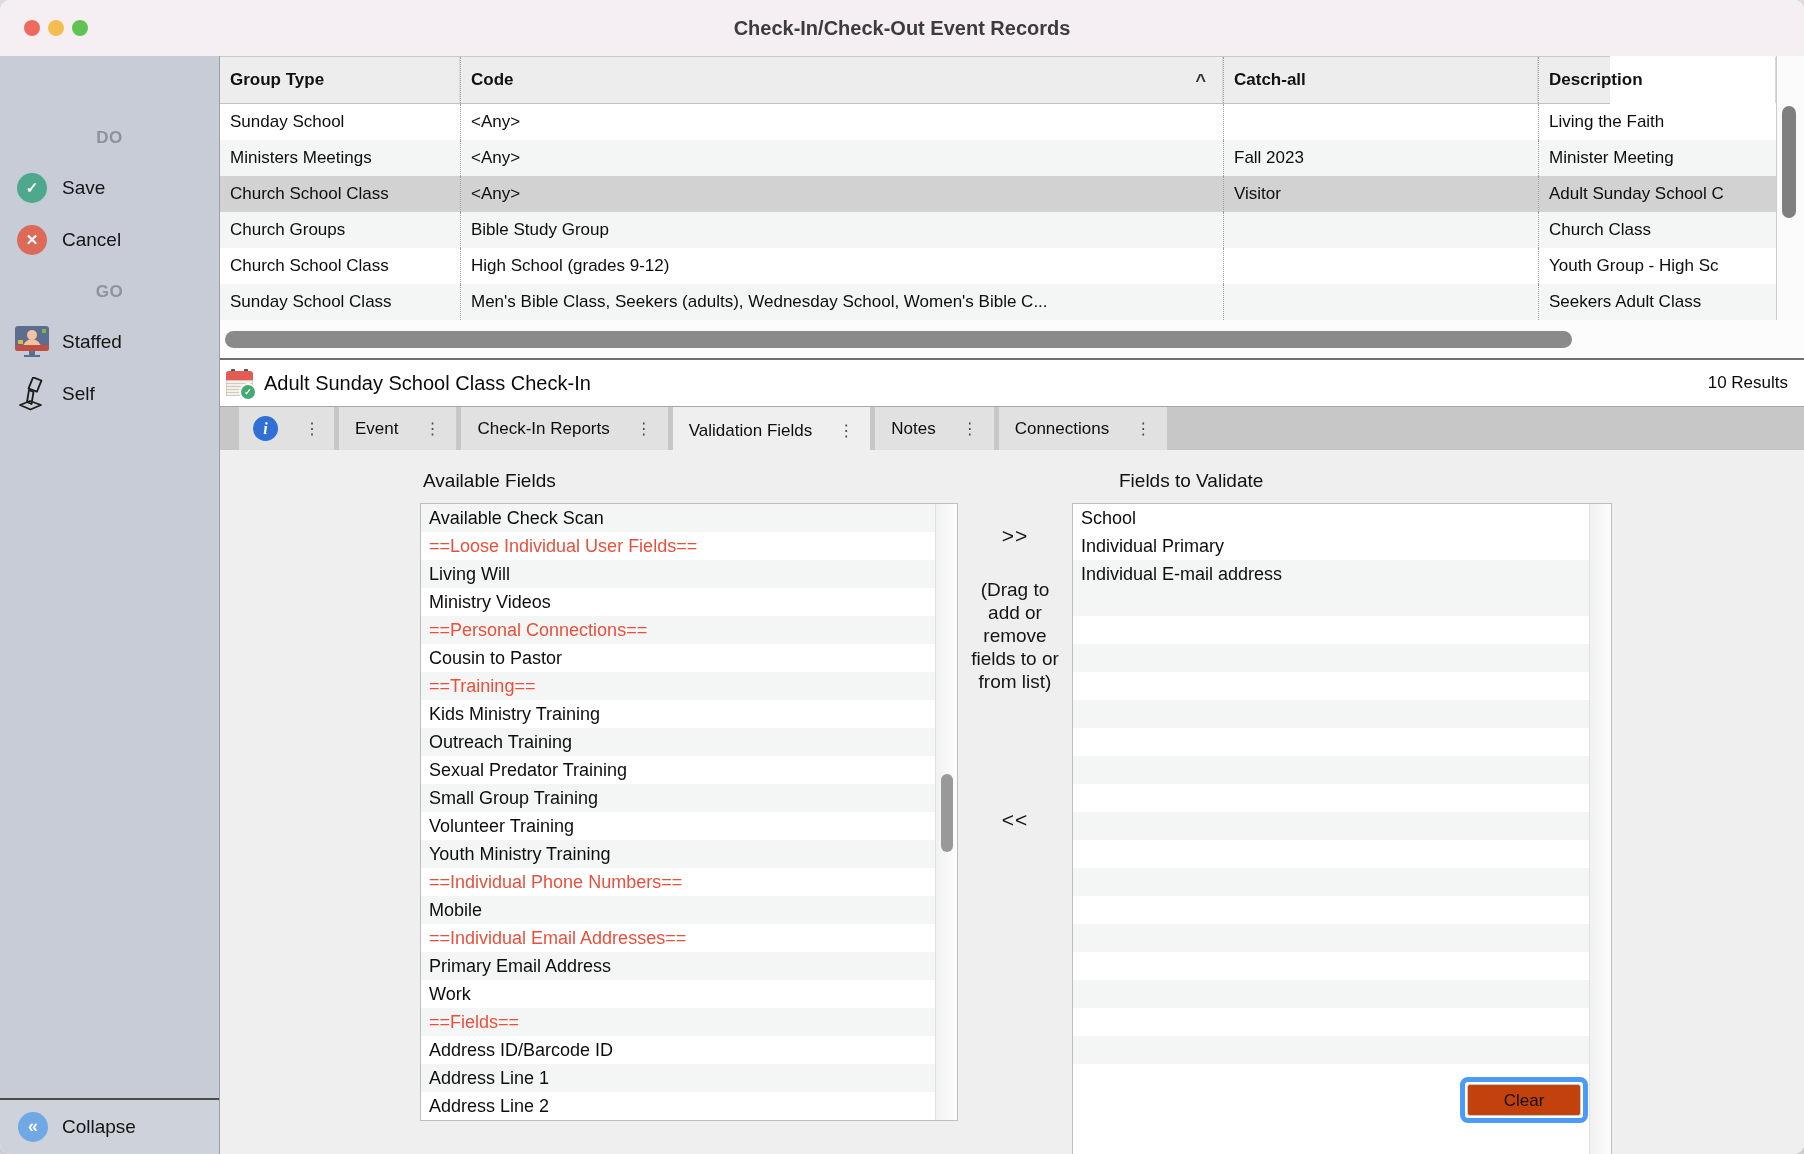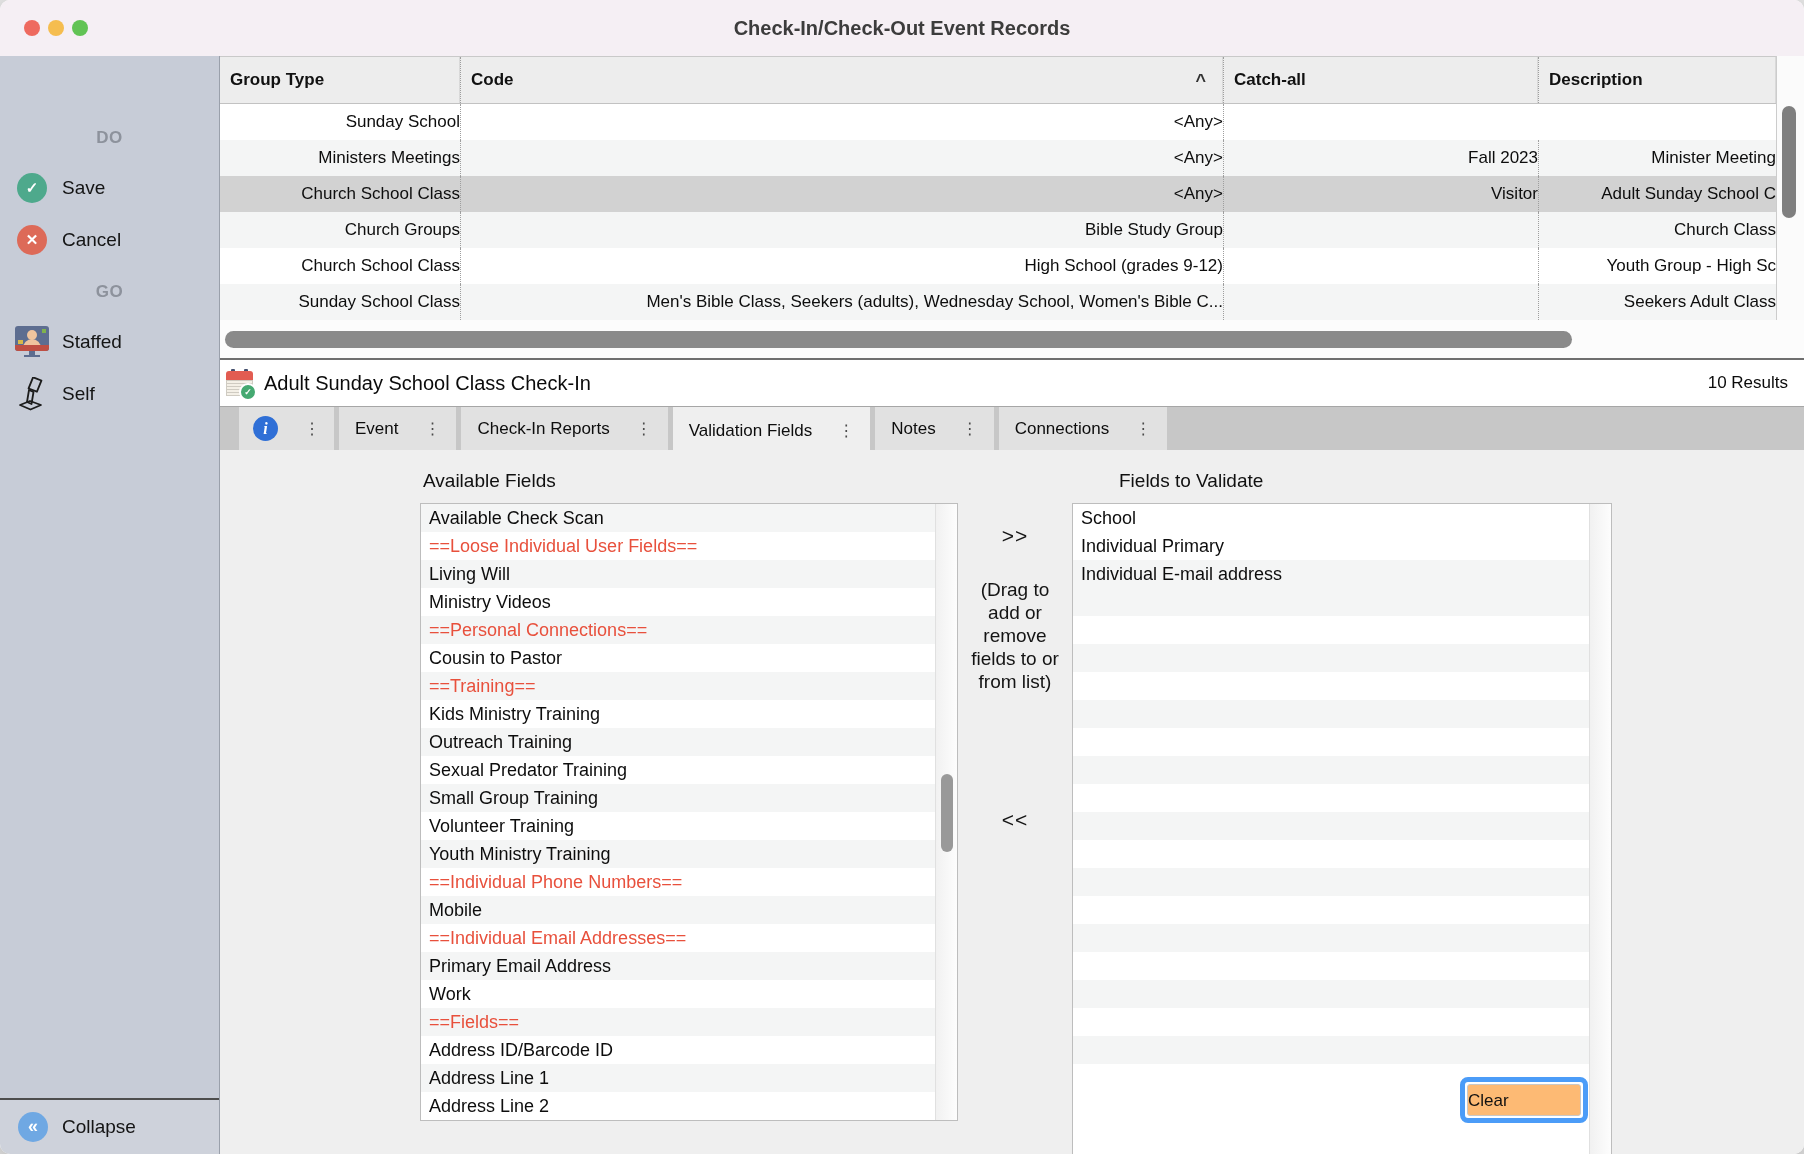--- a/index.html
+++ b/index.html
@@ -34,26 +34,26 @@
   .staffed-ic .gdot{position:absolute;right:3px;top:3px;width:4px;height:4px;background:#7fb24d;}
   .staffed-ic .ydot{position:absolute;left:3px;bottom:7px;width:5px;height:4px;background:#d8b94a;}
   .staffed-ic .neck{position:absolute;left:14px;top:25px;width:6px;height:4px;background:#5d6d90;}
   .staffed-ic .base{position:absolute;left:9px;top:29px;width:16px;height:2px;background:#5d6d90;}
   .self-ic{position:absolute;left:17px;top:1px;}
   
   .collapse-bar{position:absolute;left:0;top:1098px;width:219px;height:56px;background:#ced2db;border-top:2px solid #4d4d4d;box-sizing:border-box;}
   .cicon.collapse{background:#6fa8e3;left:18px;top:12px;font-size:18px;line-height:28px;}
   .collapse-bar .lbl{position:absolute;left:62px;top:0;line-height:54px;font-size:19px;color:#141414;}
   
-  .thead{position:absolute;left:220px;top:56px;width:1556px;height:48px;background:#ededed;
+  .thead{position:absolute;left:220px;top:56px;width:1390px;height:48px;background:#ededed;
     border-top:1px solid #c9c9c9;border-bottom:1px solid #c2c2c2;box-sizing:border-box;}
   .thead .hcell{position:absolute;top:0;height:46px;line-height:46px;font-size:17px;font-weight:bold;color:#111;
     padding-left:10px;box-sizing:border-box;border-right:1px solid #d9d9d9;overflow:hidden;white-space:nowrap;}
   .caret{position:absolute;right:16px;top:1px;font-weight:bold;font-size:18px;color:#333;}
-  .tbody{position:absolute;left:220px;top:104px;width:1556px;height:216px;text-align:right;}
+  .tbody{position:absolute;left:220px;top:104px;width:1556px;height:216px;}
   .trow{position:relative;width:1556px;height:36px;background:#ffffff;}
   .trow.alt{background:#f4f5f5;}
   .trow.sel{background:#d2d2d2;}
   .cell{position:absolute;top:0;height:36px;line-height:36px;font-size:17px;color:#0d0d0d;
     padding-left:10px;box-sizing:border-box;white-space:nowrap;overflow:hidden;}
   .c-gt{left:0;width:240px;}
   .c-code{left:240px;width:763px;border-left:1px dotted #9e9e9e;}
   .c-ca{left:1003px;width:315px;border-left:1px dotted #9e9e9e;}
   .c-desc{left:1318px;width:238px;border-left:1px dotted #9e9e9e;}
   .vtrack-table{position:absolute;left:1776px;top:56px;width:28px;height:264px;background:#fbfbfb;border-left:1px solid #ccc;box-sizing:border-box;}
@@ -95,22 +95,22 @@
   .vrow{width:510px;}
   .vrow.alt{background:#f4f5f5;}
   .inner-track{position:absolute;right:0;top:0;bottom:0;width:21px;border-left:1px solid #e0e0e0;
     background:linear-gradient(to right,#f1f1f1,#fdfdfd);}
   .avail-thumb{position:absolute;right:4px;top:270px;width:12px;height:78px;background:#999;border-radius:6px;}
   
   .xfer-sym{position:absolute;left:958px;width:114px;text-align:center;font-size:21px;color:#141414;letter-spacing:1px;}
   .xfer-hint{position:absolute;left:963px;top:578px;width:104px;text-align:center;font-size:19px;line-height:23px;color:#141414;}
   
   .clear-ring{position:absolute;left:1460px;top:1077px;width:128px;height:46px;border:5px solid #4b9cf8;border-radius:8px;box-sizing:border-box;}
-  .clear-btn{position:absolute;left:2px;top:2px;right:2px;bottom:2px;background:#fdba74;border:1px solid #c8c8c8;border-radius:3px;
-    font-size:17px;color:#111;text-align:left;line-height:31px;}
+  .clear-btn{position:absolute;left:2px;top:2px;right:2px;bottom:2px;background:#c2410c;border:1px solid #c8c8c8;border-radius:3px;
+    font-size:17px;color:#111;text-align:center;line-height:31px;}
 </style>
 </head>
 <body>
 
 <div id="window">
 
   <div class="titlebar">
     <div class="tl red"></div>
     <div class="tl yellow"></div>
     <div class="tl green"></div>
@@ -165,20 +165,21 @@
       <div class="hcell c-code">Code<span class="caret">^</span></div>
       <div class="hcell c-ca">Catch-all</div>
       <div class="hcell c-desc">Description</div>
     </div>
 
   <div class="tbody" id="table-body">
       <div class="trow">
         <div class="cell c-gt">Sunday School</div>
         <div class="cell c-code">&lt;Any&gt;</div>
         <div class="cell c-ca"></div>
+        <div class="cell c-desc">Living the Faith</div>
       </div>
       <div class="trow alt">
         <div class="cell c-gt">Ministers Meetings</div>
         <div class="cell c-code">&lt;Any&gt;</div>
         <div class="cell c-ca">Fall 2023</div>
         <div class="cell c-desc">Minister Meeting</div>
       </div>
       <div class="trow sel">
         <div class="cell c-gt">Church School Class</div>
         <div class="cell c-code">&lt;Any&gt;</div>

